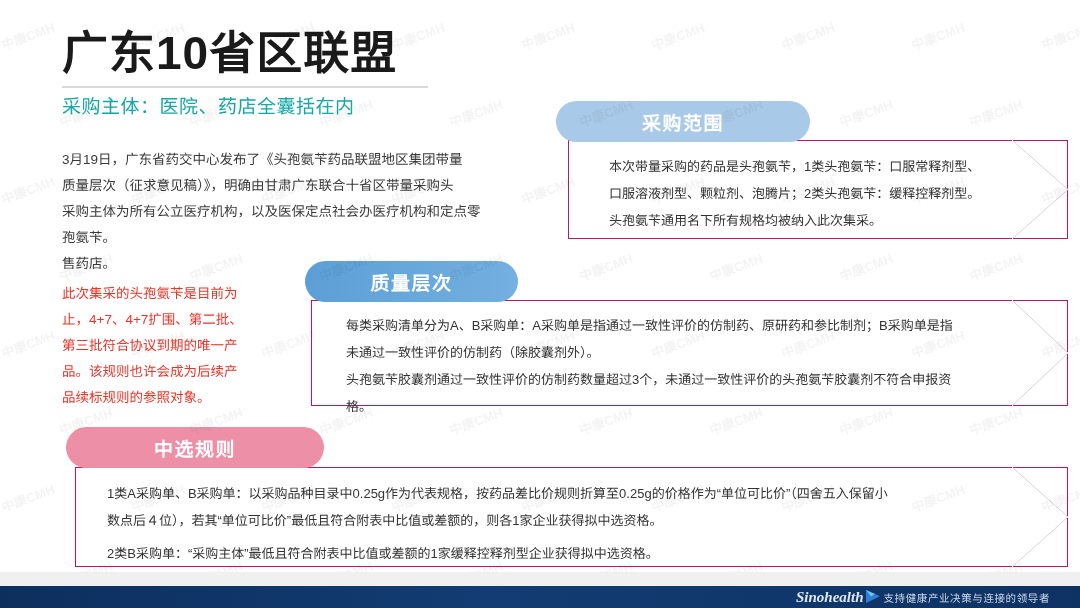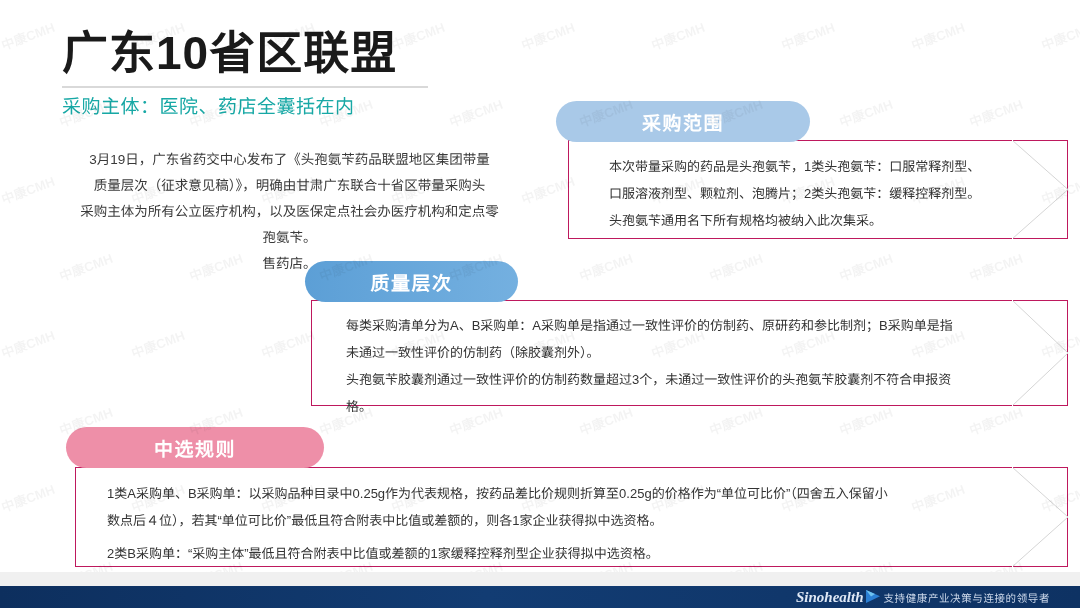--- a/index.html
+++ b/index.html
@@ -74,21 +74,20 @@
 
   
   #intro-paragraph {
     position: absolute;
     left: 62px;
     top: 147px;
     width: 455px;
     font-size: 13.5px;
     line-height: 26px;
     color: #3a3a3a;
-    text-align: center;
   }
   #intro-paragraph .ln { display: block; }
 
   
   #red-note {
     position: absolute;
     left: 62px;
     top: 281px;
     width: 225px;
     font-size: 13.5px;
@@ -279,20 +278,27 @@
   </div>
 
   <div id="intro-paragraph">
     <span class="ln">3月19日，广东省药交中心发布了《头孢氨苄药品联盟地区集团带量</span>
     <span class="ln">质量层次（征求意见稿）》，明确由甘肃广东联合十省区带量采购头</span>
     <span class="ln">采购主体为所有公立医疗机构，以及医保定点社会办医疗机构和定点零</span>
     <span class="ln">孢氨苄。</span>
     <span class="ln">售药店。</span>
   </div>
 
+  <div id="red-note">
+    <span class="ln">此次集采的头孢氨苄是目前为</span>
+    <span class="ln">止，4+7、4+7扩围、第二批、</span>
+    <span class="ln">第三批符合协议到期的唯一产</span>
+    <span class="ln">品。该规则也许会成为后续产</span>
+    <span class="ln">品续标规则的参照对象。</span>
+  </div>
 
   <div class="arrow-box" id="box-scope">
     <svg class="arrow-tip" viewBox="0 0 56 101" preserveAspectRatio="none">
       <polygon points="0,0 56,50.5 0,101" fill="#ffffff" stroke="#d4d4d4" stroke-width="1"></polygon>
       <line x1="0" y1="0" x2="0" y2="101" stroke="#ffffff" stroke-width="2"></line>
     </svg>
     <div class="body-text">
       <span class="ln">本次带量采购的药品是头孢氨苄，1类头孢氨苄：口服常释剂型、</span>
       <span class="ln">口服溶液剂型、颗粒剂、泡腾片；2类头孢氨苄：缓释控释剂型。</span>
       <span class="ln">头孢氨苄通用名下所有规格均被纳入此次集采。</span>

